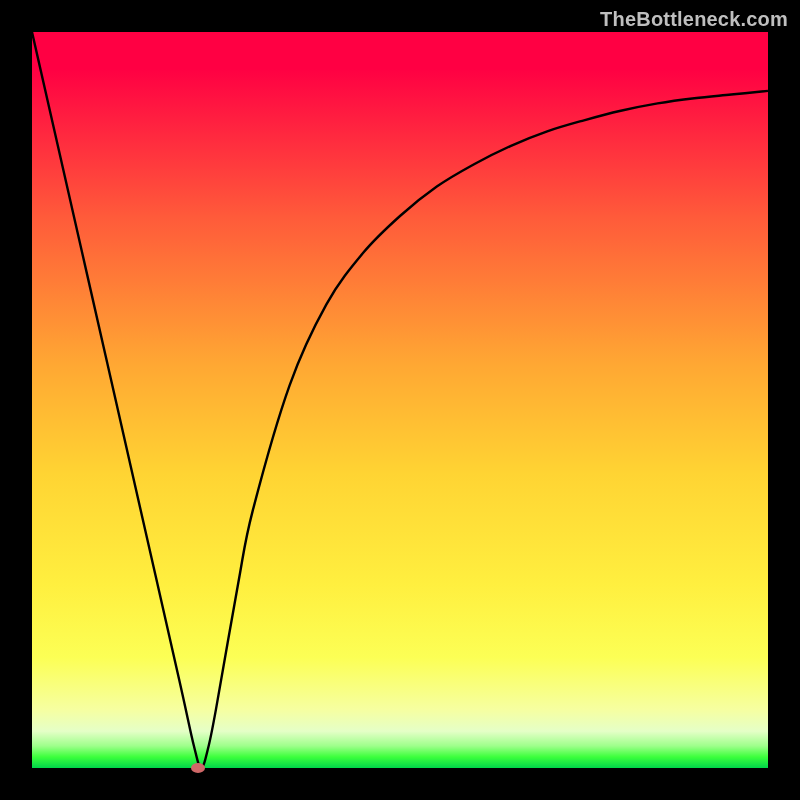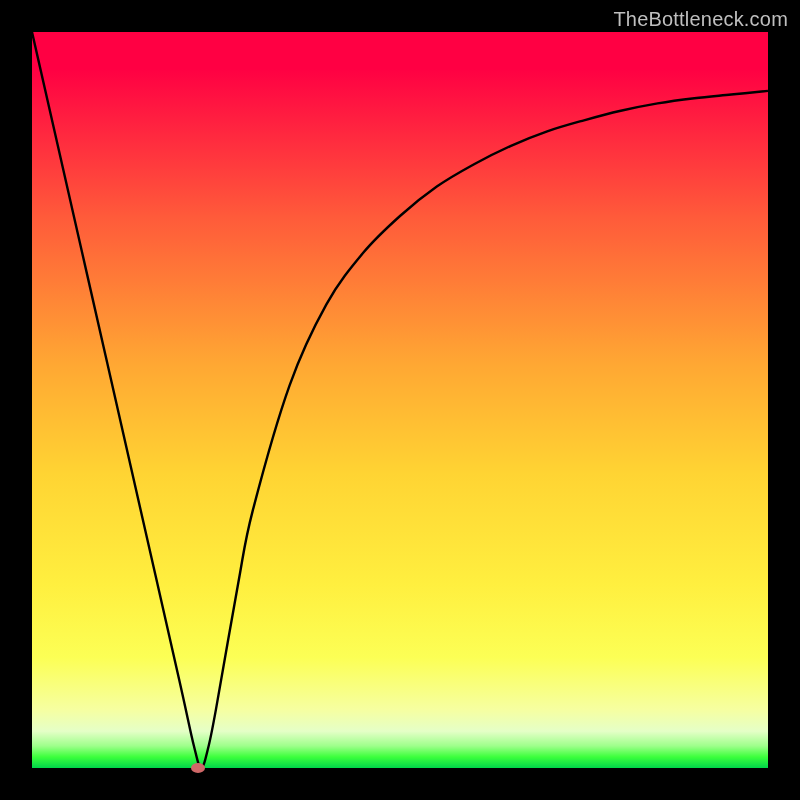--- a/index.html
+++ b/index.html
@@ -44,21 +44,21 @@
     height: 736px;
     pointer-events: none;
   }
 
   .watermark {
     position: absolute;
     top: 8px;
     right: 12px;
     color: #bfbfbf;
     font-size: 20px;
-    font-weight: 400;
+    font-weight: 700;
     letter-spacing: 0.2px;
   }
 
   .marker {
     position: absolute;
     width: 14px;
     height: 10px;
     background: #d06868;
     border-radius: 50%;
     transform: translate(-50%, -50%);

